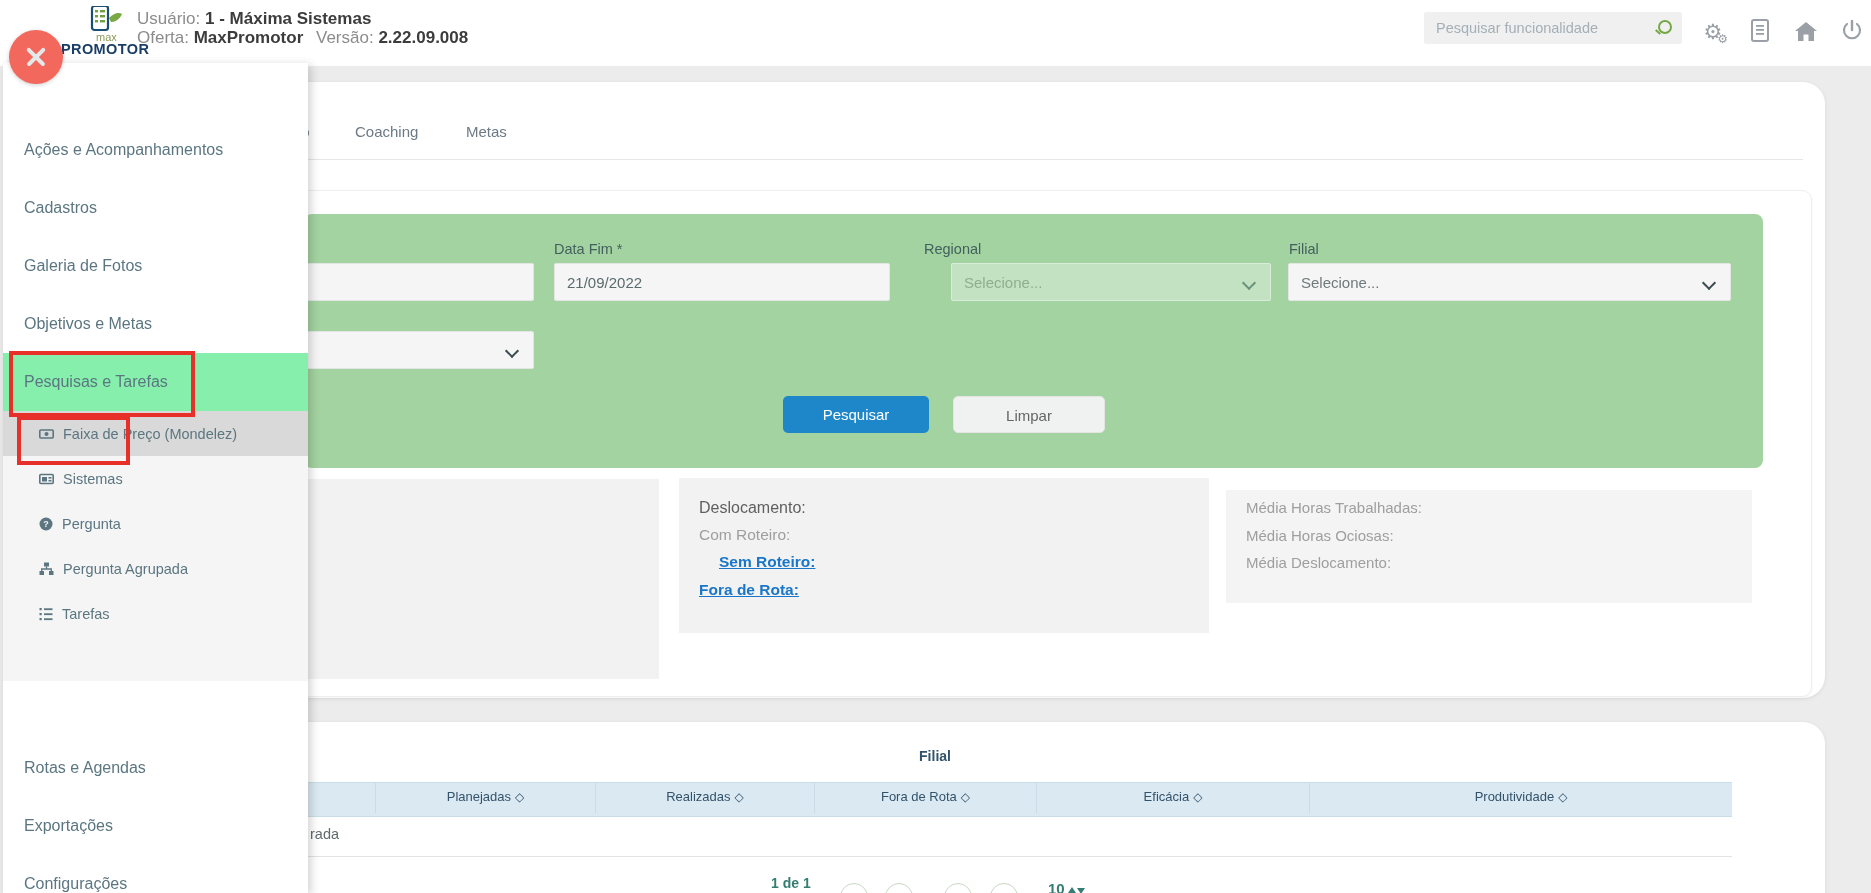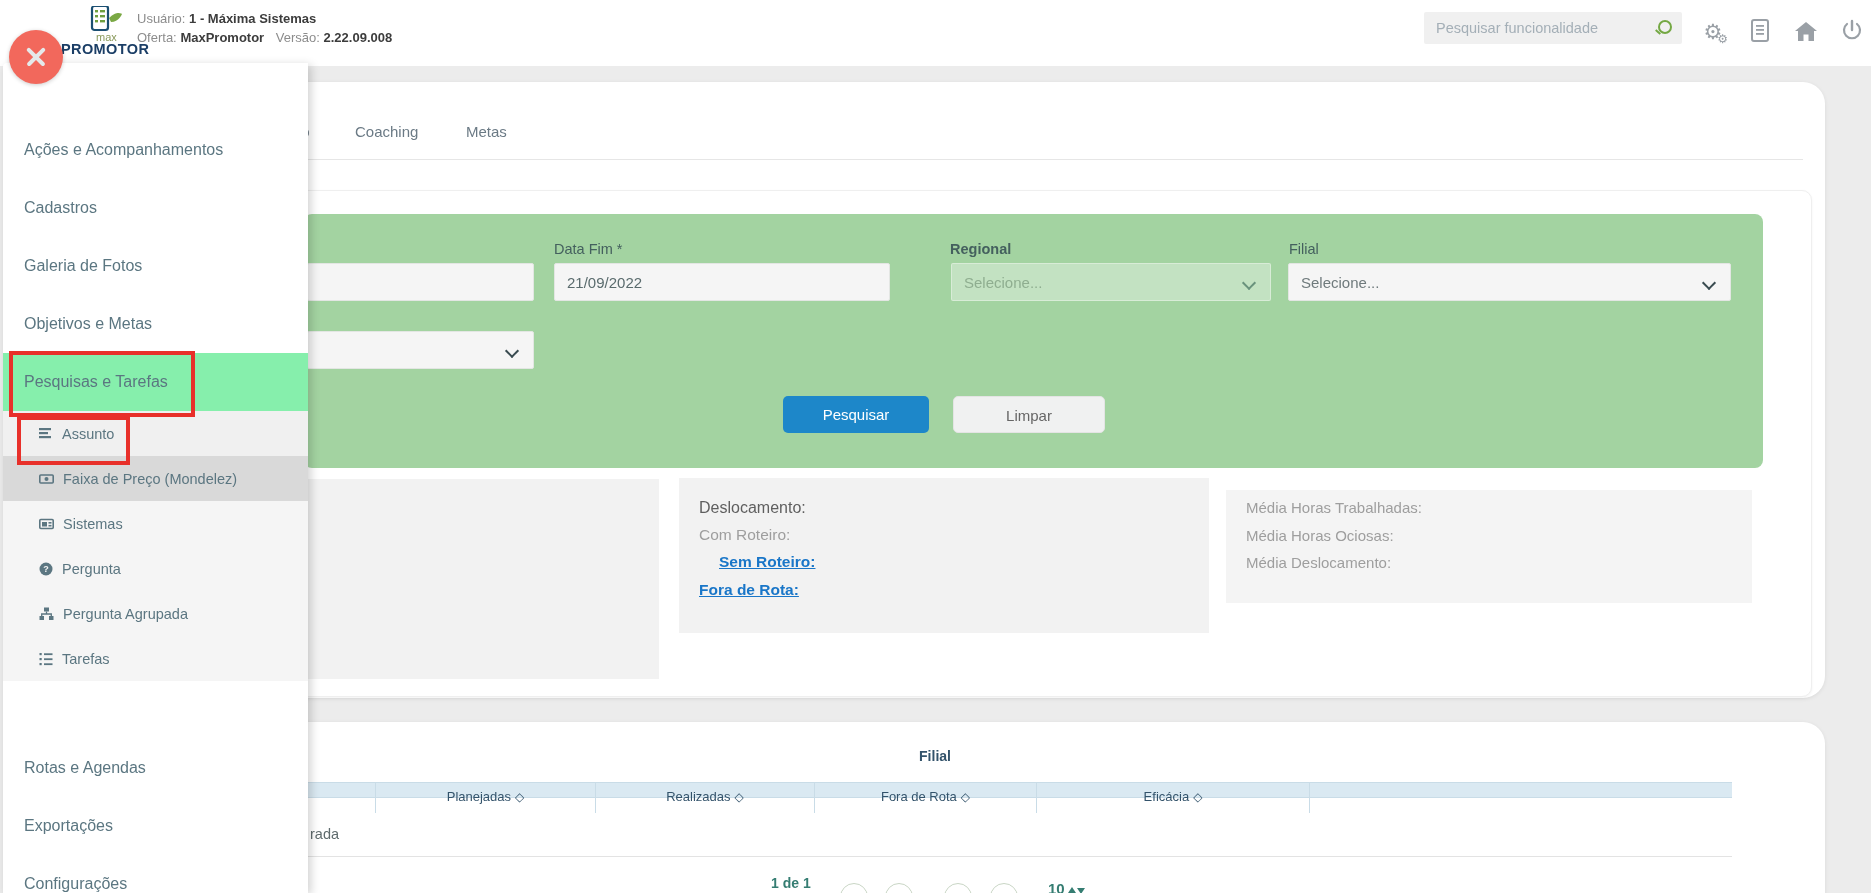--- a/index.html
+++ b/index.html
@@ -3,21 +3,21 @@
 <meta charset="utf-8">
 <style>
   html,body{margin:0;padding:0;background:#ececec;font-family:"Liberation Sans",sans-serif;}
   #app{position:relative;width:1871px;height:893px;overflow:hidden;background:#ececec;}
 
   
   .topbar{position:absolute;left:0;top:0;width:1871px;height:66px;background:#ffffff;z-index:10;}
   .logo-ico{position:absolute;left:84px;top:6px;}
   .logo-max{position:absolute;left:96px;top:31px;font-size:11px;color:#8a9a5b;}
   .logo-promotor{position:absolute;left:61px;top:41px;font-size:14.5px;font-weight:bold;color:#1b3e66;letter-spacing:.4px;}
-  .userinfo{position:absolute;left:137px;top:9px;font-size:13px;color:#424242;line-height:19px;white-space:nowrap;}
+  .userinfo{position:absolute;left:137px;top:9px;font-size:17px;color:#424242;line-height:19px;white-space:nowrap;}
   .userinfo .lbl{color:#8c8c8c;}
   .userinfo .val{color:#3c3c3c;font-weight:bold;}
   .searchbox{position:absolute;left:1424px;top:12px;width:258px;height:32px;background:#f0f0f0;border-radius:2px;}
   .searchbox input{position:absolute;left:0;top:0;width:218px;height:32px;border:none;outline:none;background:transparent;padding:0 0 0 12px;font-family:"Liberation Sans",sans-serif;font-size:14.5px;color:#52606b;}
   .searchbox input::placeholder{color:#a4afb7;opacity:1;}
   .mag{position:absolute;right:10px;top:8px;width:10px;height:10px;border:2px solid #74a843;border-radius:50%;}
   .mag::after{content:"";position:absolute;left:-5px;top:9px;width:6px;height:2px;background:#74a843;transform:rotate(40deg);}
   .tb-ico{position:absolute;top:15px;width:32px;height:32px;display:flex;align-items:center;justify-content:center;color:#9aa0a6;cursor:pointer;}
   .gear-big{font-size:21px;line-height:21px;}
   .gear-small{position:absolute;right:1px;bottom:2px;font-size:12px;line-height:12px;}
@@ -43,21 +43,21 @@
 
   .card{position:absolute;background:#f2f2f2;}
   .cline{position:absolute;left:20px;font-size:15.5px;white-space:nowrap;}
   .c-dark{color:#5f5f5f;}
   .c-gray{color:#9e9e9e;}
   .c-link{color:#1976c8;font-weight:bold;text-decoration:underline;cursor:pointer;}
 
   
   .panelB{position:absolute;left:283px;top:722px;width:1542px;height:210px;background:#fff;border-radius:22px;box-shadow:0 1px 4px rgba(0,0,0,.08);}
   .tbl-title{position:absolute;left:0;top:26px;width:1304px;text-align:center;font-size:14px;font-weight:bold;color:#33536b;}
-  .thead{position:absolute;left:-7px;top:60px;width:1456px;height:16px;display:flex;background:#dae9f2;border-top:1px solid #c9dce7;border-bottom:1px solid #c9dce7;box-sizing:border-box;}
+  .thead{position:absolute;left:-7px;top:60px;width:1456px;height:35px;display:flex;background:#dae9f2;border-top:1px solid #c9dce7;border-bottom:1px solid #c9dce7;box-sizing:border-box;}
   .th{height:30px;line-height:28px;text-align:center;font-size:13px;color:#33536b;border-right:1px solid #c9dce7;box-sizing:border-box;cursor:pointer;white-space:nowrap;}
   .sorticon{font-size:12px;color:#33536b;margin-left:4px;}
   .trow{position:absolute;left:-7px;top:90px;width:1456px;height:44px;border-bottom:1px solid #e3e3e3;}
   .trow .cell{position:absolute;left:34px;top:0;line-height:44px;font-size:14.5px;color:#5f6b6d;}
   .pg-info{position:absolute;left:488px;top:153px;font-size:14px;font-weight:bold;color:#357d72;}
   .pg-btn{position:absolute;top:161px;width:28px;height:28px;border:1px solid #c9d6c5;border-radius:50%;box-sizing:border-box;text-align:center;line-height:25px;font-size:14px;color:#4a8a7e;cursor:pointer;background:#fff;}
   .pg-size{position:absolute;left:765px;top:158px;font-size:15px;font-weight:bold;color:#357d72;cursor:pointer;}
   .tri{display:inline-block;width:0;height:0;border-left:4px solid transparent;border-right:4px solid transparent;margin-left:3px;}
   .tri.up{border-bottom:6px solid #357d72;margin-bottom:1px;}
   .tri.down{border-top:6px solid #357d72;}
@@ -153,21 +153,21 @@
 
       <div class="greenpanel">
 
         <div class="gfield" style="left:3px;top:49px;width:227px;"></div>
 
         <div class="glabel" style="left:250px;top:27px;">Data Fim *</div>
         <div class="gfield" style="left:250px;top:49px;width:336px;">
           <input type="text" value="21/09/2022" style="">
         </div>
 
-        <div class="glabel" style="left:646px;top:27px;font-weight:bold;">Regional</div>
+        <div class="glabel" style="left:620px;top:27px;">Regional</div>
         <div class="gselect ghost" style="left:647px;top:49px;width:320px;">
           <span>Selecione...</span>
           <i class="chev green"></i>
         </div>
 
         <div class="glabel" style="left:985px;top:27px;">Filial</div>
         <div class="gselect light" style="left:984px;top:49px;width:443px;">
           <span>Selecione...</span>
           <i class="chev"></i>
         </div>
@@ -200,20 +200,21 @@
 
   <div class="panelB">
     <div class="tbl-title">Filial</div>
 
     <div class="thead">
       <div class="th" style="width:100px;"></div>
       <div class="th" style="width:220px;"><span>Planejadas</span><span class="sorticon">◇</span></div>
       <div class="th" style="width:219px;"><span>Realizadas</span><span class="sorticon">◇</span></div>
       <div class="th" style="width:222px;"><span>Fora de Rota</span><span class="sorticon">◇</span></div>
       <div class="th" style="width:273px;"><span>Eficácia</span><span class="sorticon">◇</span></div>
+      <div class="th" style="width:422px;border-right:none;"><span>Produtividade</span><span class="sorticon">◇</span></div>
     </div>
 
     <div class="trow">
       <div class="cell">rada</div>
     </div>
 
     <div class="pg-info">1 de 1</div>
     <div class="pg-btn" style="left:557px;">«</div>
     <div class="pg-btn" style="left:602px;">‹</div>
     <div class="pg-btn" style="left:661px;">›</div>
@@ -224,28 +225,20 @@
   </div>
 
   <div class="sidebar">
     <div class="mi" style="top:58px;">Ações e Acompanhamentos</div>
     <div class="mi" style="top:116px;">Cadastros</div>
     <div class="mi" style="top:174px;">Galeria de Fotos</div>
     <div class="mi" style="top:232px;">Objetivos e Metas</div>
     <div class="mi active" style="top:290px;">Pesquisas e Tarefas</div>
 
     <div class="submenu">
-      <div class="smi first">
-        <svg width="14" height="14" viewBox="0 0 14 14">
-            <rect x="0" y="1" width="12" height="2.2" fill="#5b7681"></rect>
-            <rect x="0" y="5" width="9" height="2.2" fill="#5b7681"></rect>
-            <rect x="0" y="9" width="12" height="2.2" fill="#5b7681"></rect>
-          </svg>
-        <span>Assunto</span>
-      </div>
       <div class="smi hover">
         <svg width="15" height="14" viewBox="0 0 15 14">
             <rect x="0.8" y="3" width="13.4" height="8" rx="1" fill="none" stroke="#5b7681" stroke-width="1.6"></rect>
             <circle cx="7.5" cy="7" r="2" fill="#5b7681"></circle>
           </svg>
         <span>Faixa de Preço (Mondelez)</span>
       </div>
       <div class="smi">
         <svg width="15" height="14" viewBox="0 0 15 14">
             <rect x="0.8" y="2.5" width="13.4" height="9" rx="1" fill="none" stroke="#5b7681" stroke-width="1.6"></rect>

